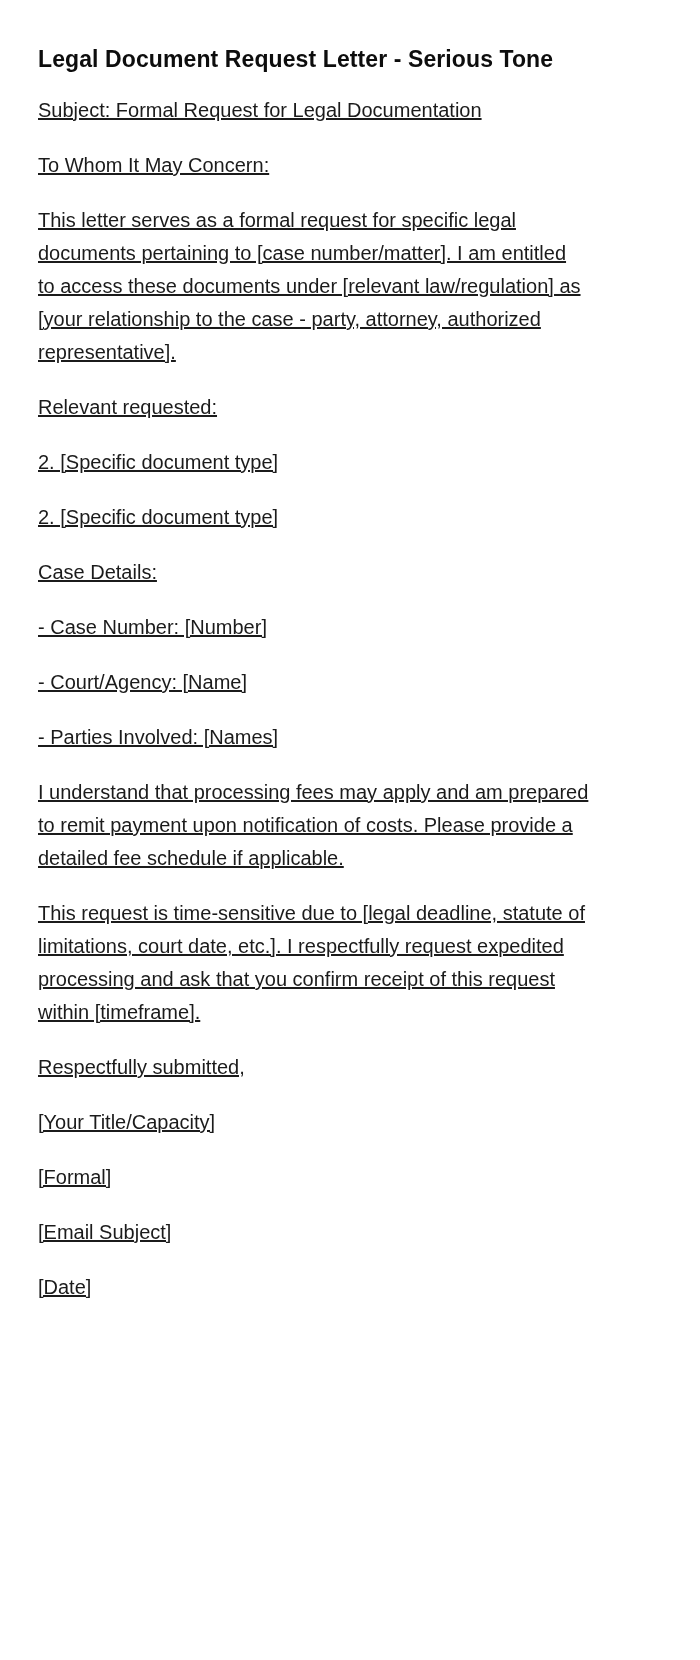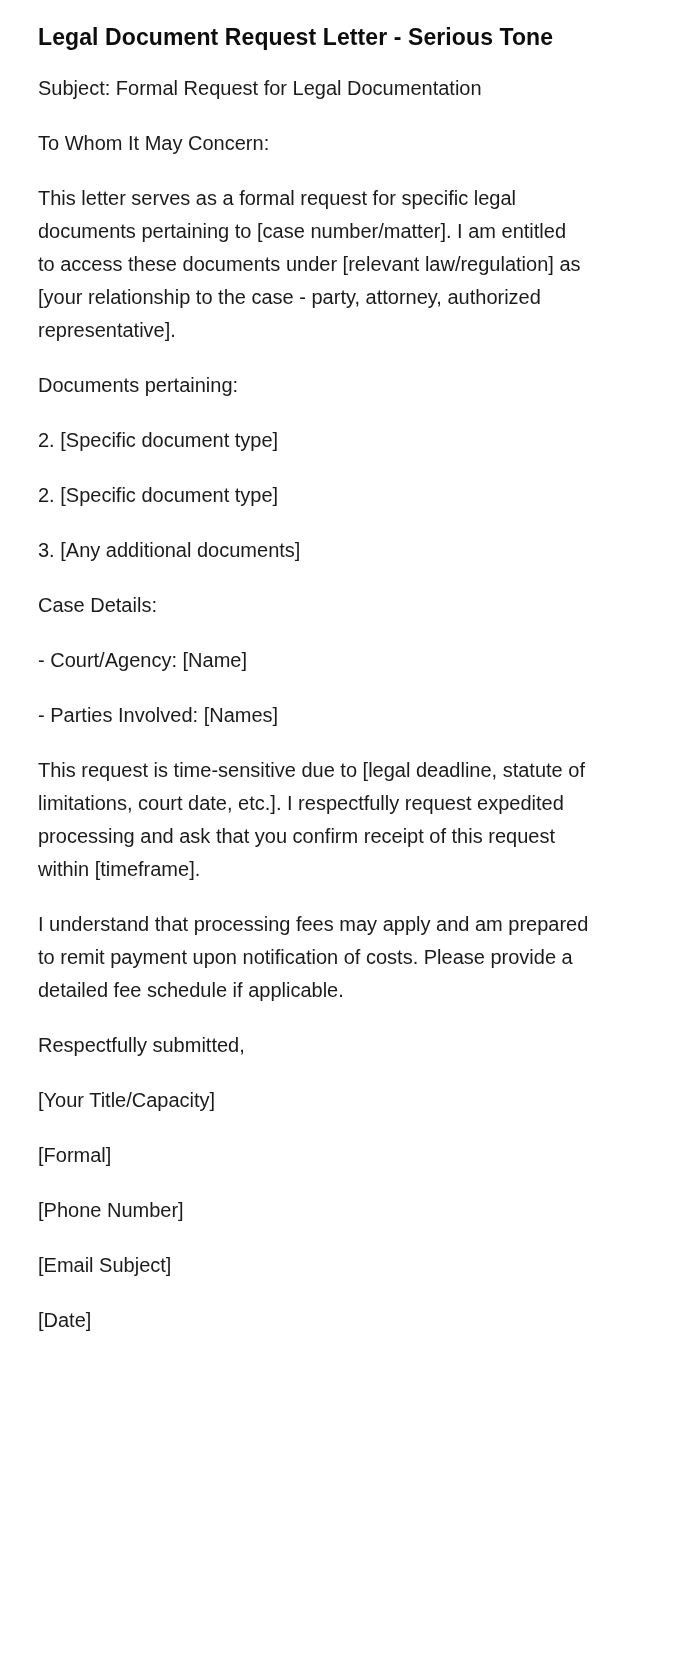--- a/index.html
+++ b/index.html
@@ -10,37 +10,38 @@
   body {
     width: 700px;
     font-family: "Liberation Sans", "DejaVu Sans", sans-serif;
     color: #1b1b1b;
     -webkit-font-smoothing: antialiased;
   }
   .doc {
     box-sizing: border-box;
     width: 700px;
     min-height: 1660px;
-    padding: 22px 38px 60px 38px;
+    padding: 44px 38px 60px 38px;
     background: #ffffff;
   }
   .doc-title {
     font-size: 23px;
     font-weight: 700;
     color: #0d0d0d;
     line-height: 30px;
     margin: 0 0 20px 0;
     letter-spacing: 0.1px;
   }
   .para {
     font-size: 20px;
     line-height: 33px;
     margin: 0 0 22px 0;
     white-space: pre-line; 
     color: #1b1b1b;
+    text-decoration: underline;
   }
   .para:last-child {
     margin-bottom: 15px;
   }
 </style>
 </head>
 <body>
 
 <div class="doc">
 
@@ -49,52 +50,51 @@
   <p class="para">Subject: Formal Request for Legal Documentation</p>
 
   <p class="para">To Whom It May Concern:</p>
 
   <p class="para">This letter serves as a formal request for specific legal
 documents pertaining to [case number/matter]. I am entitled
 to access these documents under [relevant law/regulation] as
 [your relationship to the case - party, attorney, authorized
 representative].</p>
 
-  <p class="para">Documents pertaining:</p>
+  <p class="para">Relevant requested:</p>
 
   <p class="para">2. [Specific document type]</p>
 
   <p class="para">2. [Specific document type]</p>
 
-  <p class="para">3. [Any additional documents]</p>
 
   <p class="para">Case Details:</p>
 
+  <p class="para">- Case Number: [Number]</p>
 
   <p class="para">- Court/Agency: [Name]</p>
 
 
   <p class="para">- Parties Involved: [Names]</p>
 
+  <p class="para">I understand that processing fees may apply and am prepared
+to remit payment upon notification of costs. Please provide a
+detailed fee schedule if applicable.</p>
+
   <p class="para">This request is time-sensitive due to [legal deadline, statute of
 limitations, court date, etc.]. I respectfully request expedited
 processing and ask that you confirm receipt of this request
 within [timeframe].</p>
-
-  <p class="para">I understand that processing fees may apply and am prepared
-to remit payment upon notification of costs. Please provide a
-detailed fee schedule if applicable.</p>
 
 
   <p class="para">Respectfully submitted,</p>
 
 
   <p class="para">[Your Title/Capacity]</p>
 
   <p class="para">[Formal]</p>
 
-  <p class="para">[Phone Number]</p>
 
   <p class="para">[Email Subject]</p>
 
   <p class="para">[Date]</p>
 
 </div>
 
 </body></html>

